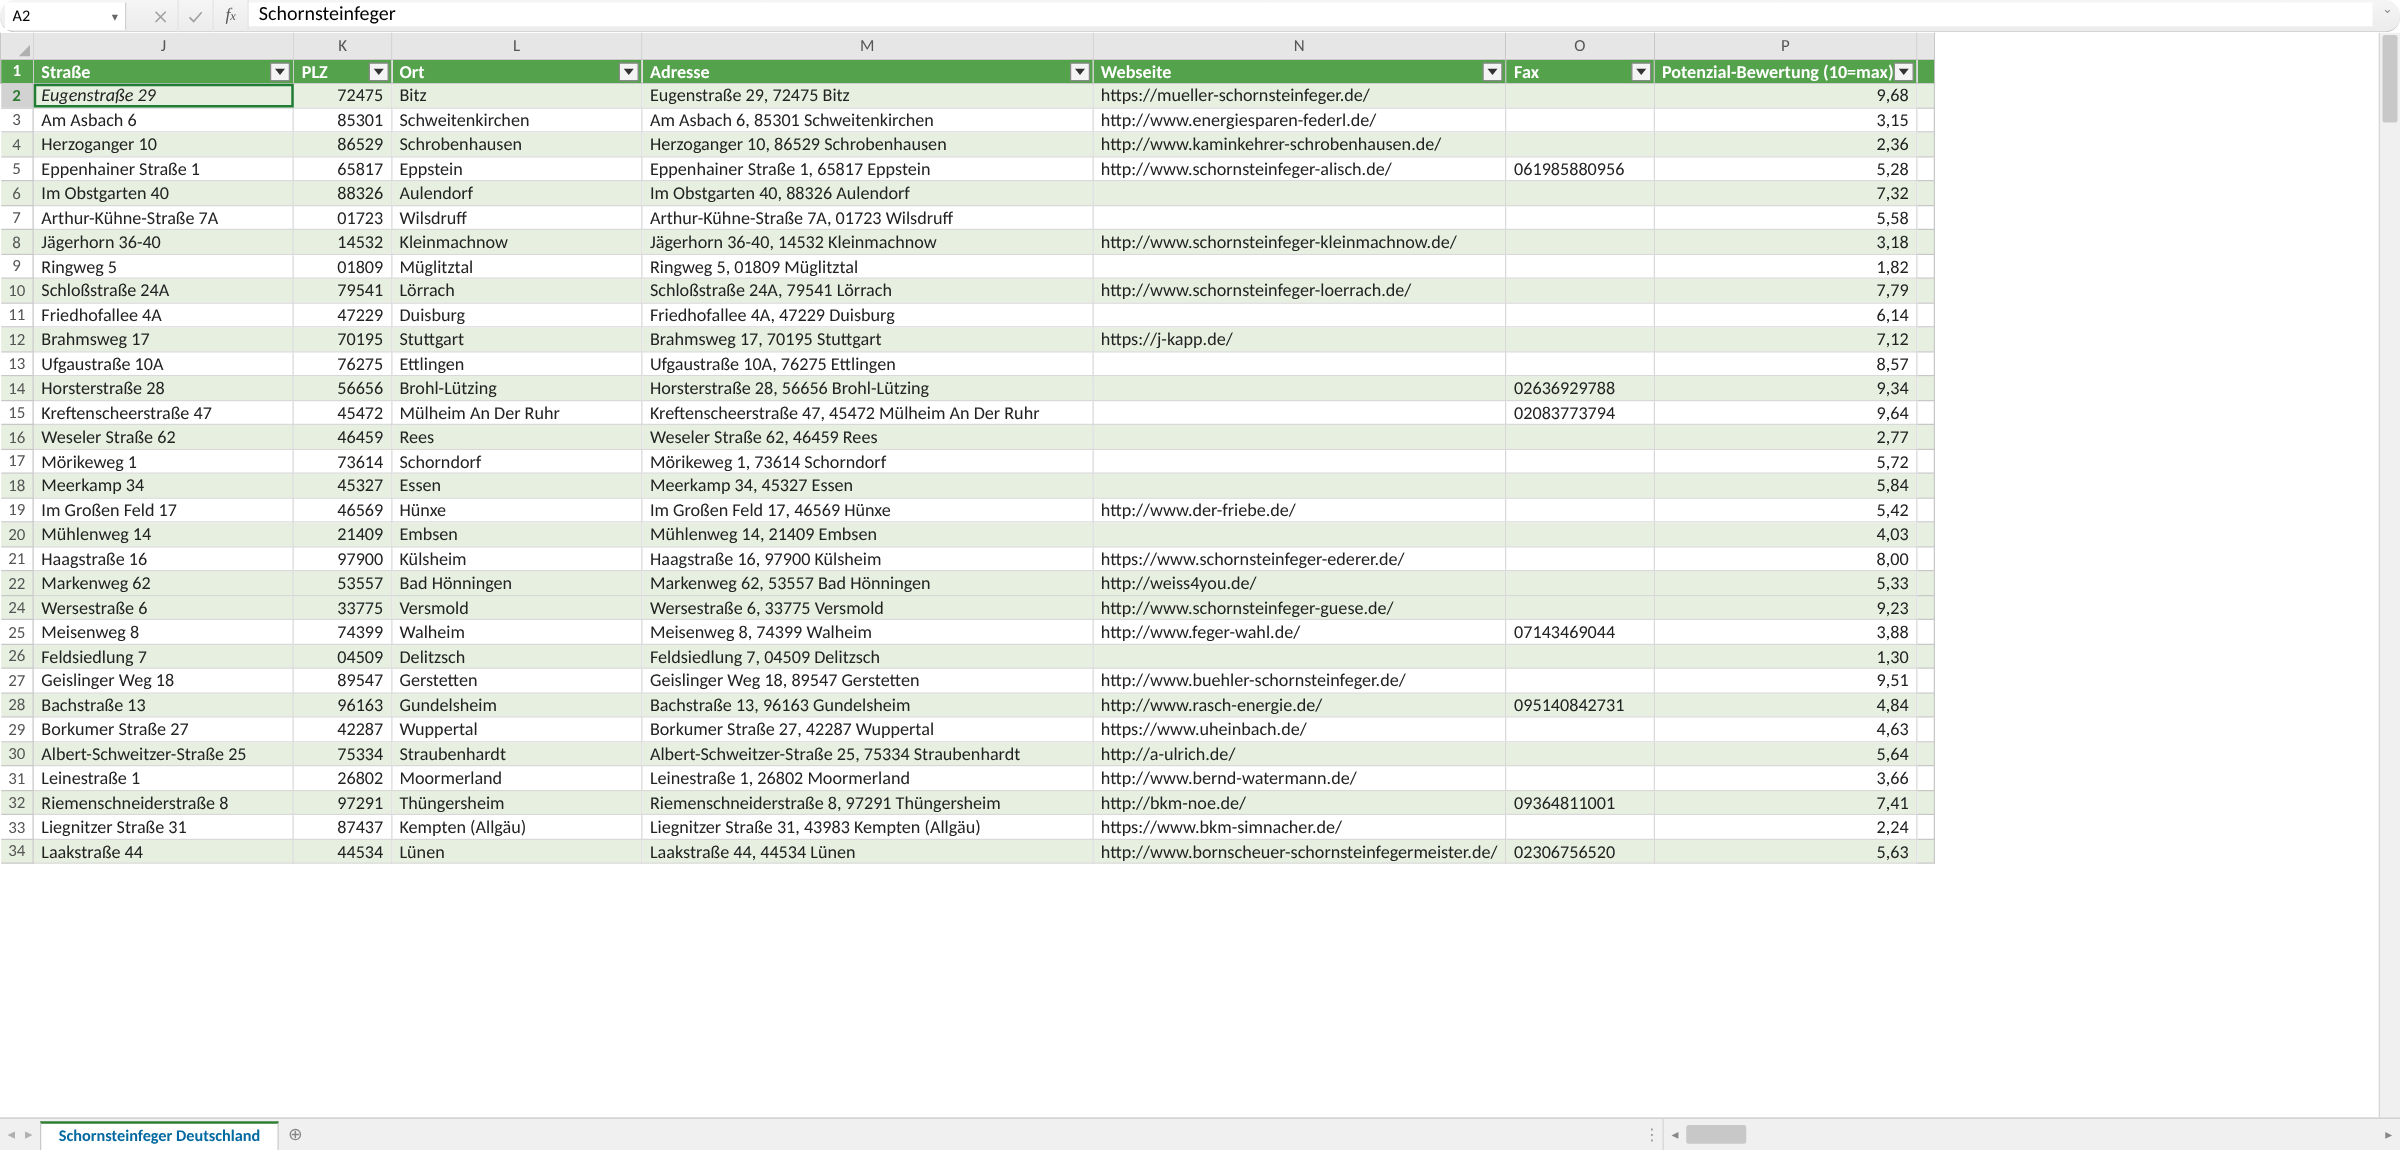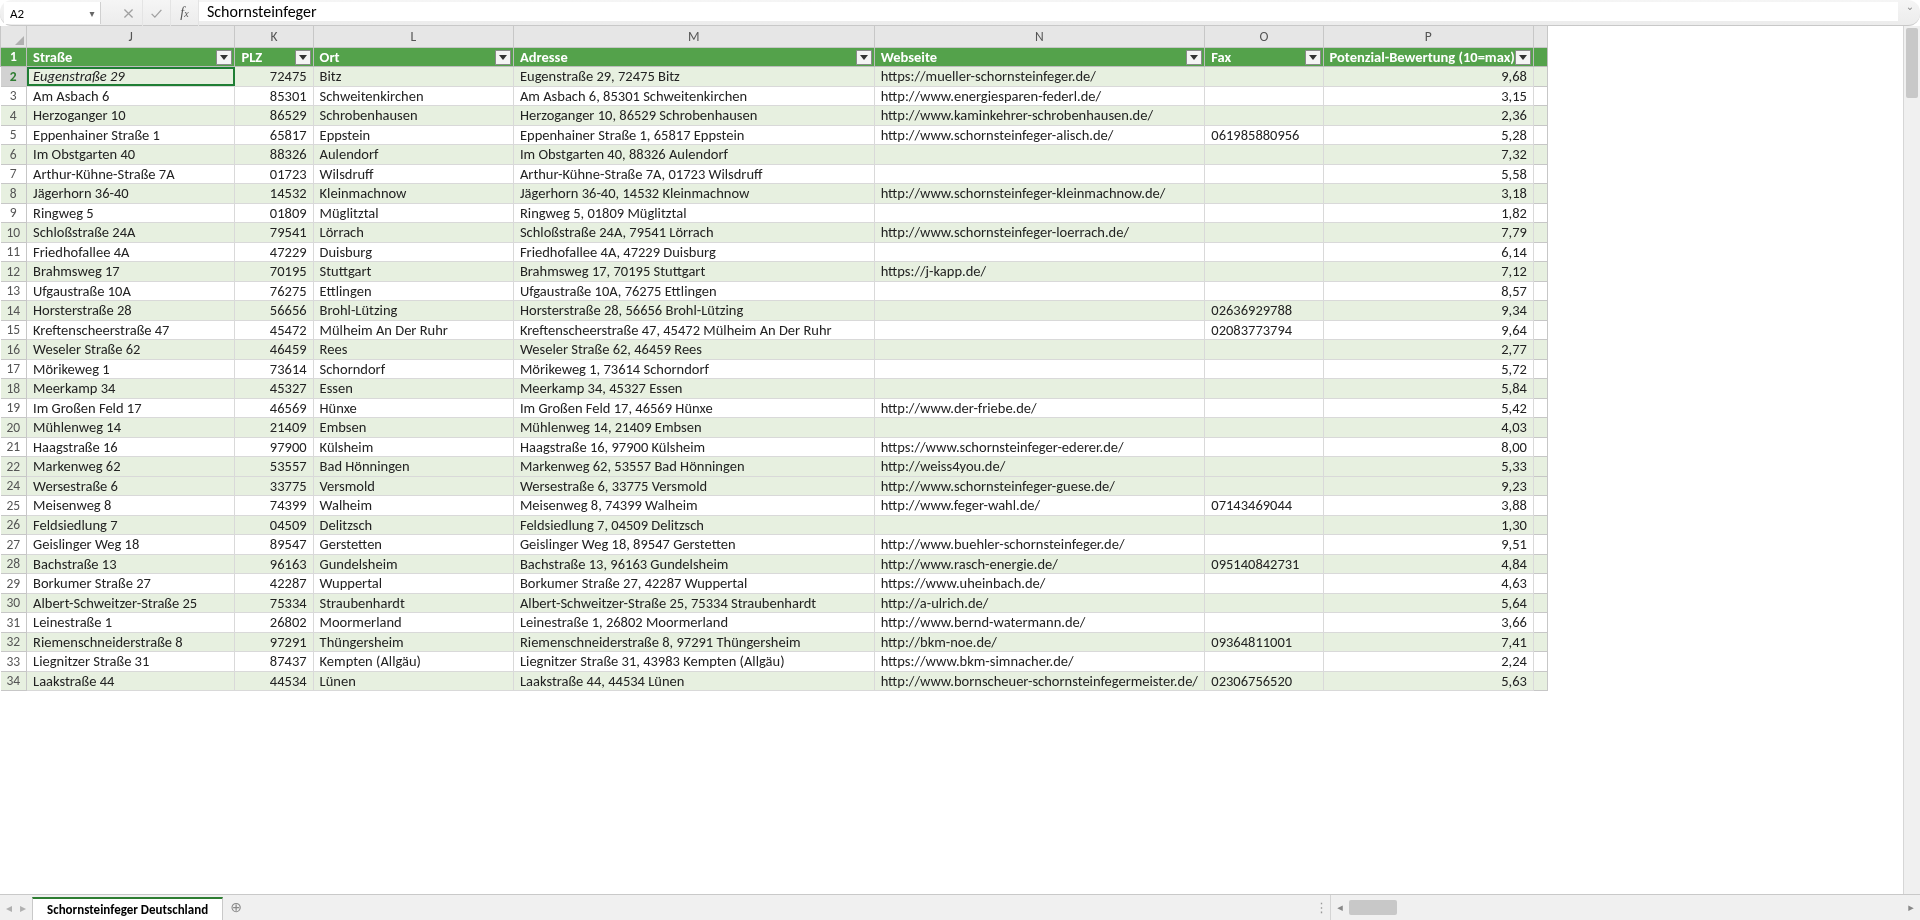--- a/index.html
+++ b/index.html
@@ -108,21 +108,21 @@
   .tabbar {
     position:absolute; bottom:0; left:0; right:0; height:26px;
     background:#f0f0f0; border-top:1px solid #c9c9c9;
     display:flex; align-items:stretch; font-size:13px; color:#555;
   }
   .tab-nav { display:flex; align-items:center; padding:0 6px; gap:8px; }
   .tab-nav span { color:#b0b0b0; font-size:12px; cursor:default; }
   .tab {
     background:#fff; border:1px solid #c9c9c9; border-bottom:none;
     padding:3px 14px 0; margin-top:2px;
-    font-weight:bold; color:#000000; border-top:2px solid #2e7d32;
+    font-weight:bold; color:#0369a1; border-top:2px solid #2e7d32;
   }
   .tab-add { width:26px; display:flex; align-items:center; justify-content:center; color:#888; font-size:14px; cursor:pointer; }
   .spacer { flex:1; }
   .hscroll-region { width:590px; display:flex; align-items:center; border-left:1px solid #d4d4d4; position:relative; }
   .hs-track { flex:1; height:15px; background:#f0f0f0; position:relative; }
   .hs-btn { width:18px; display:flex; align-items:center; justify-content:center; color:#888; font-size:11px; height:100%; }
   .hs-thumb { position:absolute; top:0; bottom:0; left:0; width:48px; background:#c8c8c8; border-radius:2px; }
   .grip { width:18px; display:flex; align-items:center; justify-content:center; color:#999; letter-spacing:-1px; height:100%; }
 </style>
 </head>

